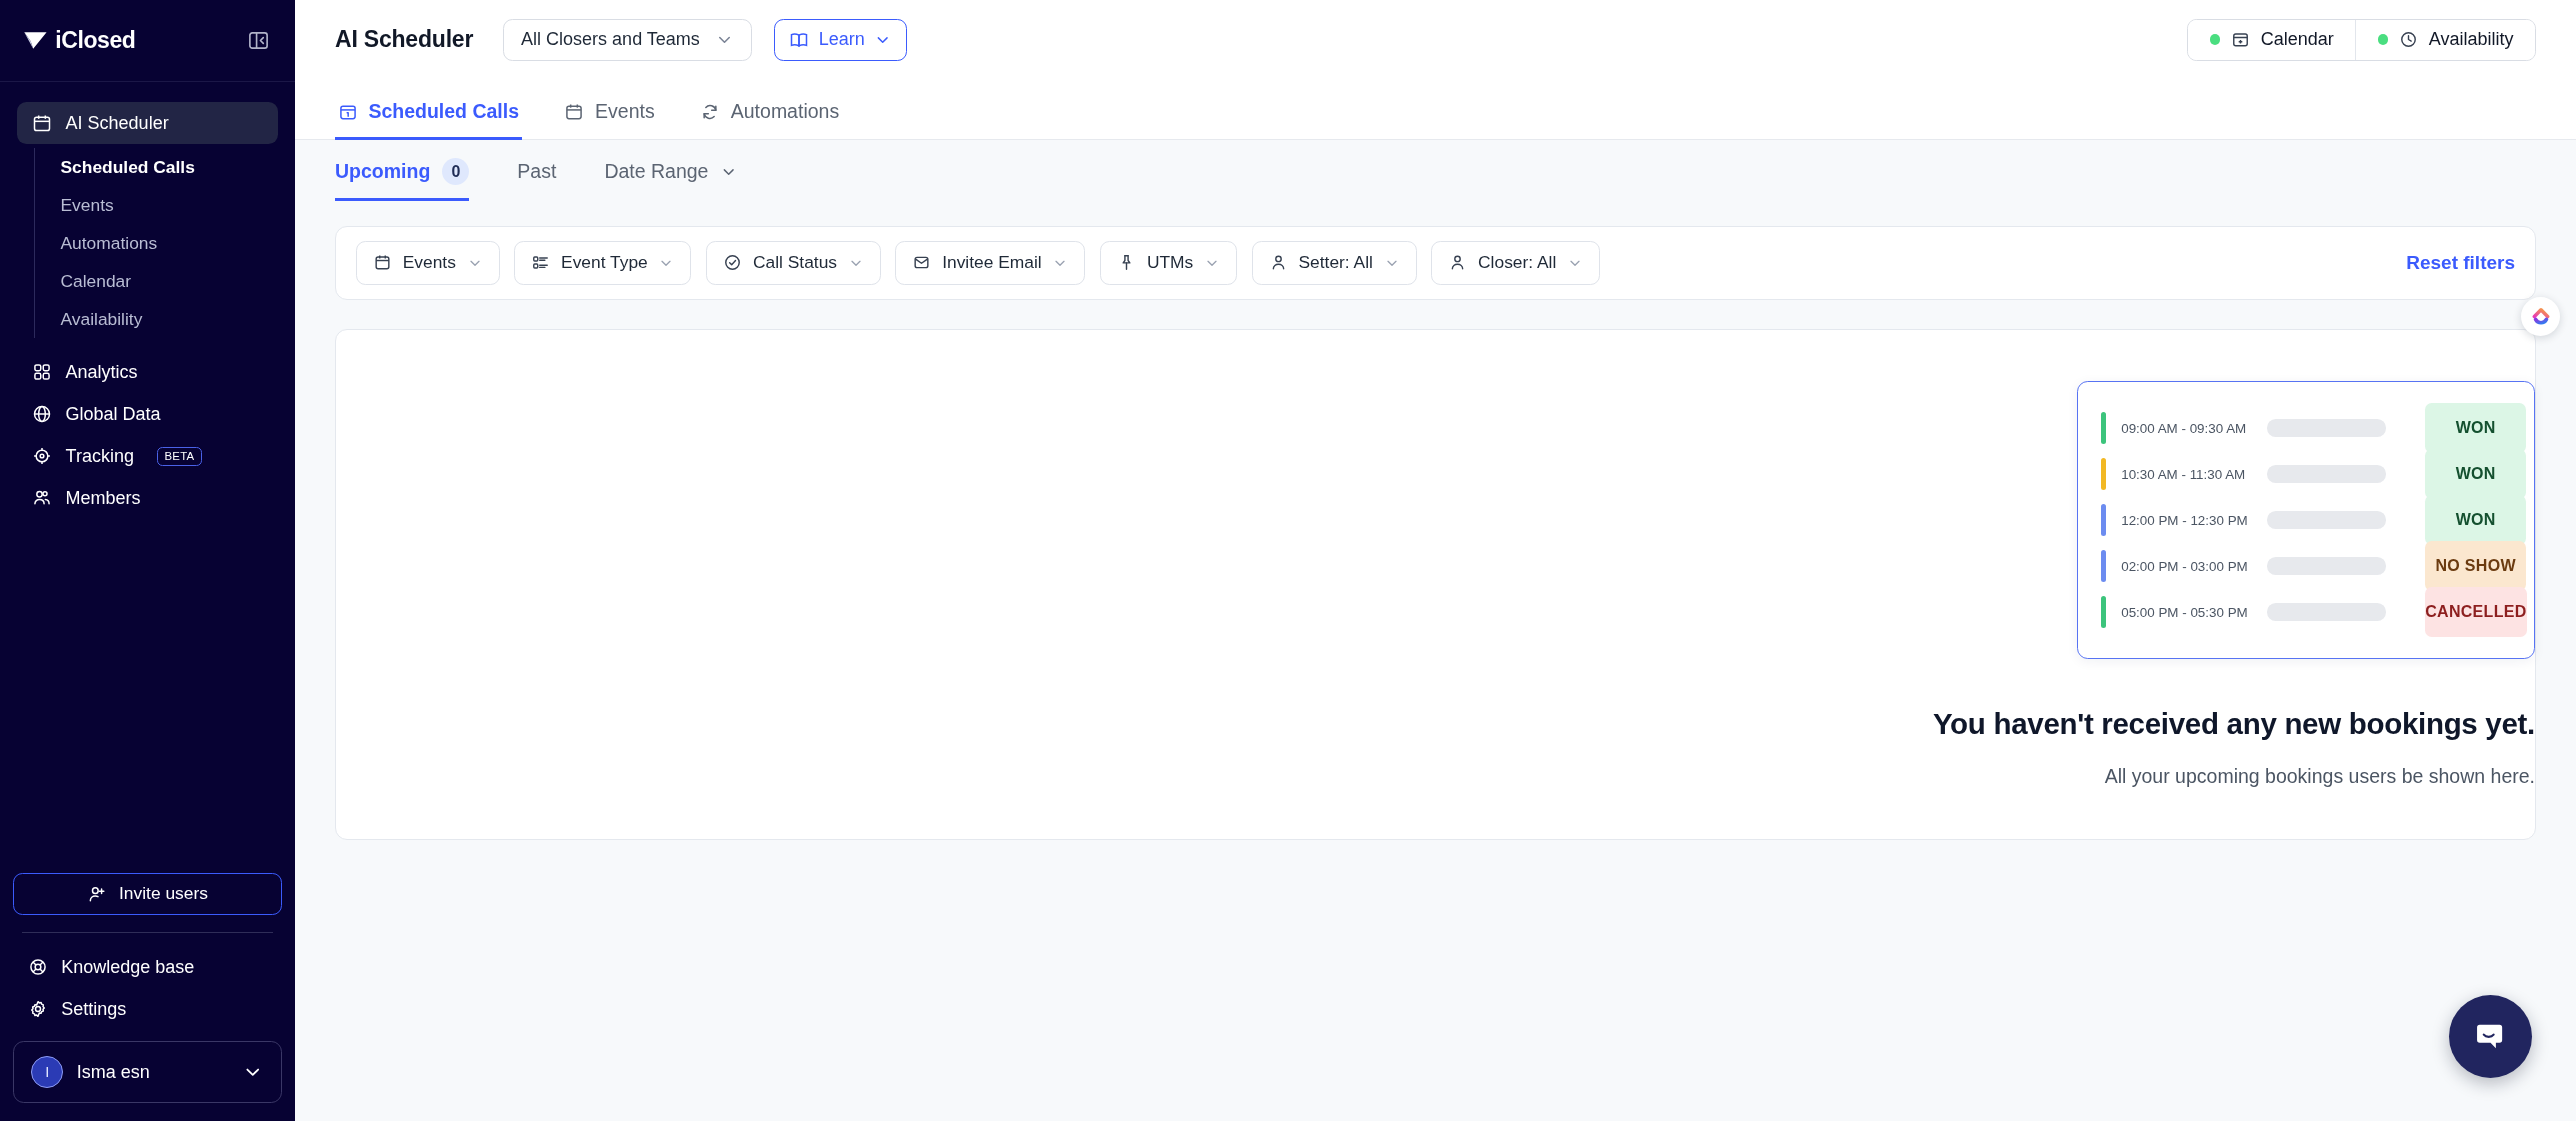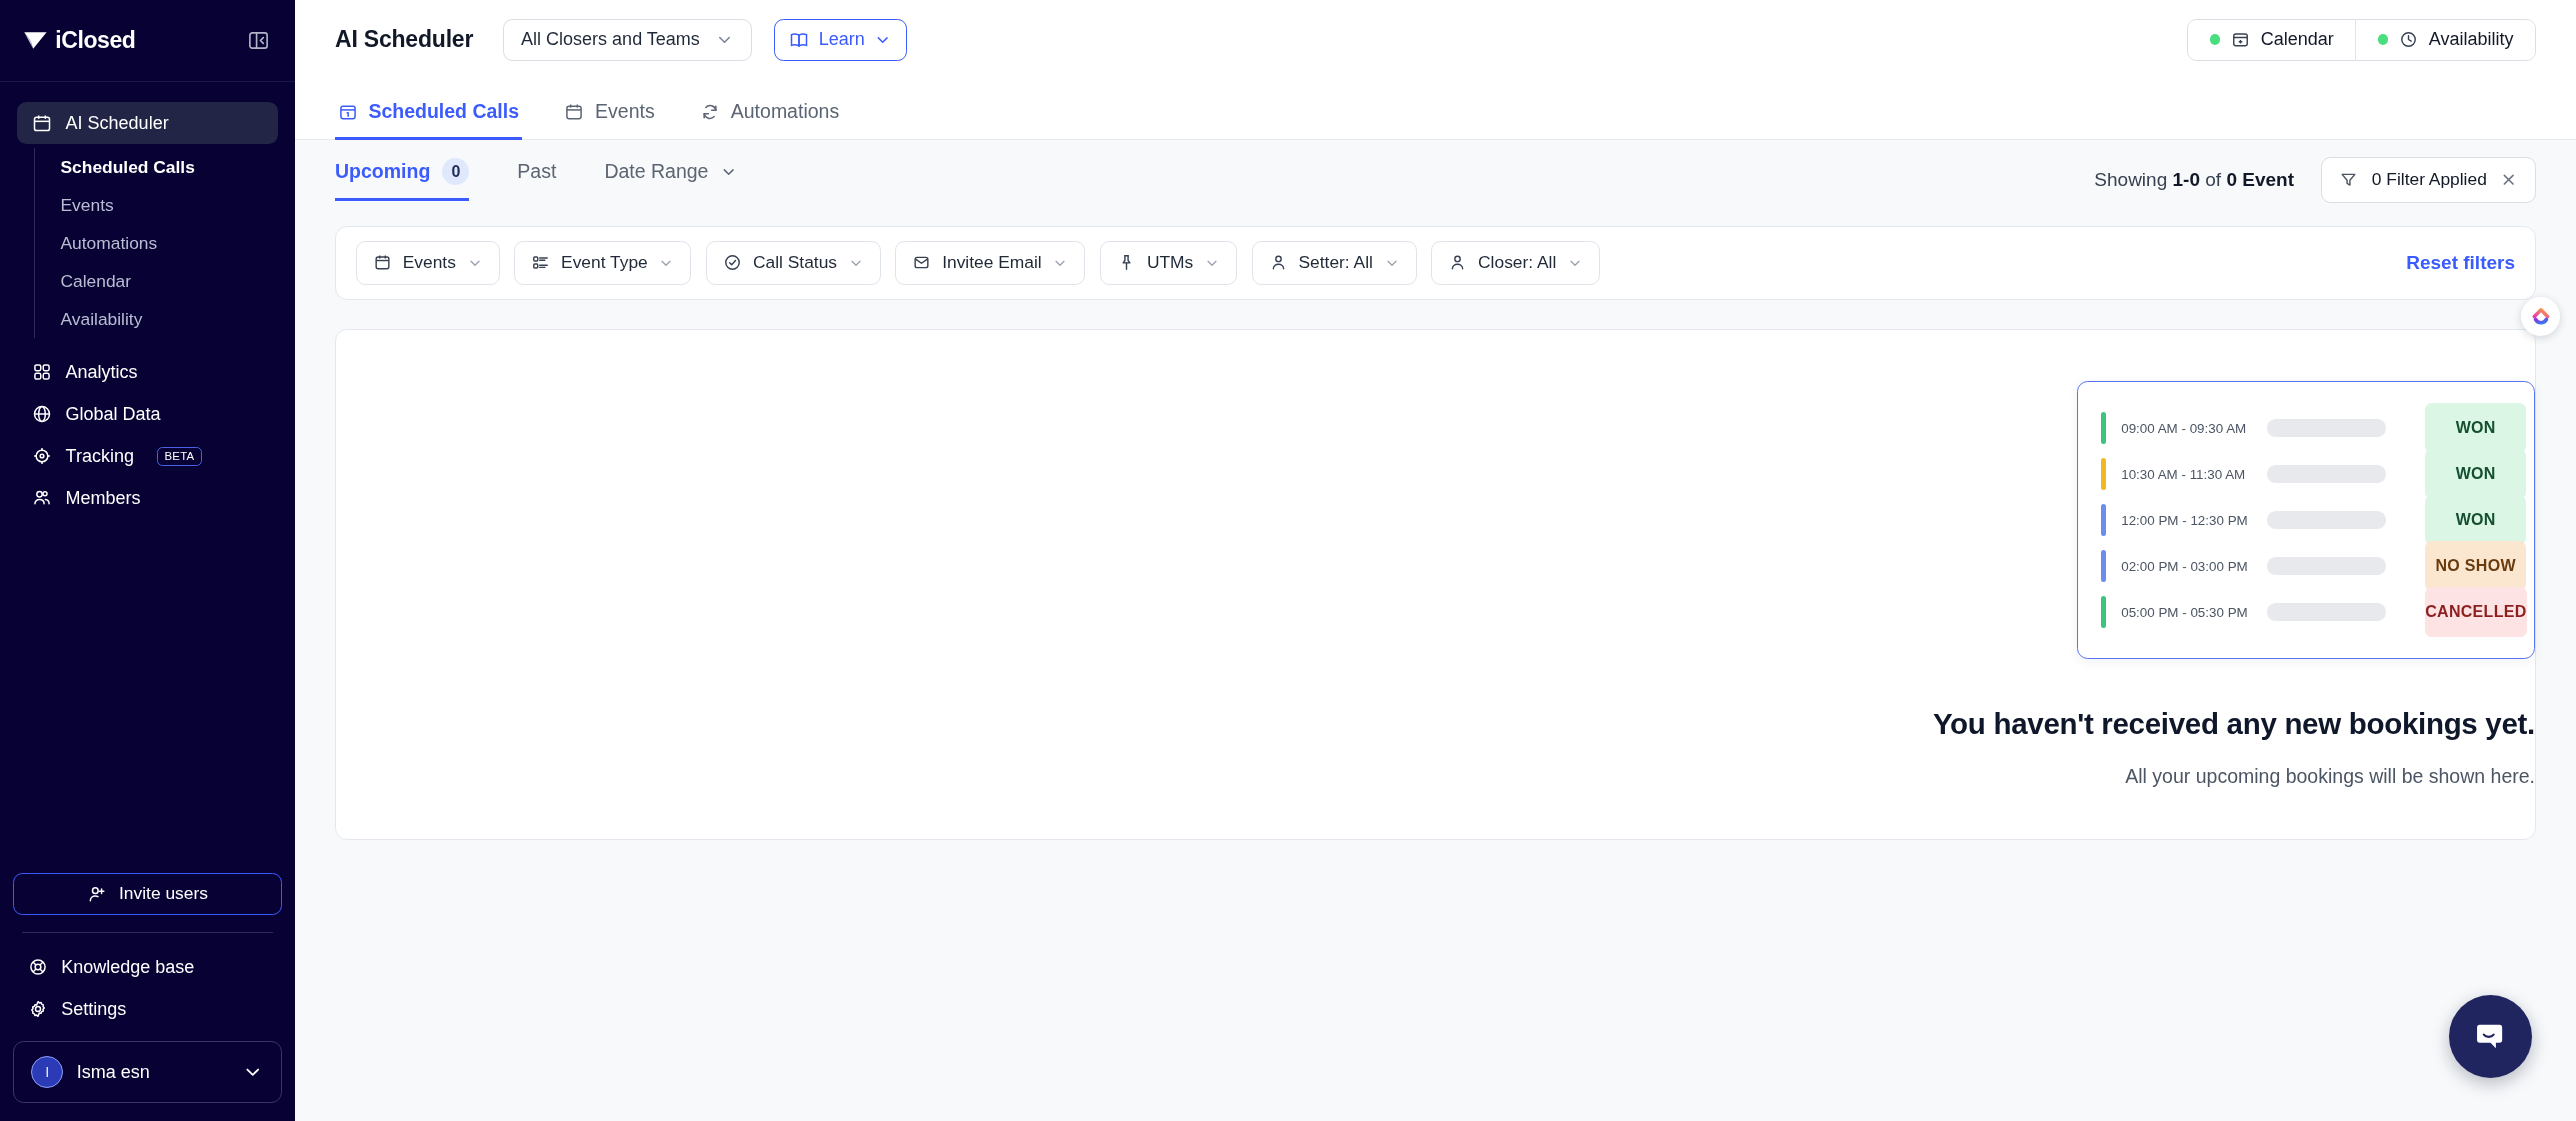--- a/index.html
+++ b/index.html
@@ -425,38 +425,20 @@
       <div class="sub-tab">
         <span>Past</span>
       </div>
       <div class="sub-tab">
         <span>Date Range</span>
         <svg width="17.4" height="17.4" viewBox="0 0 24 24" fill="none" stroke="#5b6472" stroke-width="2">
           <path d="M6 9.5 L12 15.5 L18 9.5" stroke-linecap="round" stroke-linejoin="round"></path>
         </svg>
       </div>
 
-      <div class="subrow-right">
-        <div class="showing">
-          <span>Showing</span>
-          <b>1-0</b>
-          <span>of</span>
-          <b>0 Event</b>
-        </div>
-        <div class="filter-chip">
-          <svg width="19" height="19" viewBox="0 0 24 24" fill="none" stroke="#4b5563" stroke-width="1.8">
-            <path d="M4 5.5h16l-6.2 7.4V19l-3.6-2v-4.1z" stroke-linejoin="round"></path>
-          </svg>
-          <span>0 Filter Applied</span>
-          <svg width="17.4" height="17.4" viewBox="0 0 24 24" fill="none" stroke="#6b7280" stroke-width="2.2">
-            <line x1="6" y1="6" x2="18" y2="18" stroke-linecap="round"></line>
-            <line x1="18" y1="6" x2="6" y2="18" stroke-linecap="round"></line>
-          </svg>
-        </div>
-      </div>
     </div>
 
     <div class="filters-card">
       <div class="fbtn">
         <svg width="19" height="19" viewBox="0 0 24 24" fill="none" stroke="#374151" stroke-width="1.8">
           <rect x="4" y="5" width="16" height="15" rx="2.5"></rect>
             <line x1="4" y1="9.5" x2="20" y2="9.5"></line>
           <line x1="8.5" y1="3" x2="8.5" y2="6.8"></line>
             <line x1="15.5" y1="3" x2="15.5" y2="6.8"></line>
         </svg>
@@ -572,21 +554,21 @@
 
         <div class="ill-row">
           <span class="ill-bar" style="background:#3cc47c"></span>
           <span class="ill-time">05:00 PM - 05:30 PM</span>
           <span class="ill-skel"></span>
           <span class="ill-tag tag-cancelled">CANCELLED</span>
         </div>
       </div>
 
       <div class="empty-title">You haven't received any new bookings yet.</div>
-      <div class="empty-sub">All your upcoming bookings will be shown here.</div>
+      <div class="empty-sub">All your upcoming bookings users be shown here.</div>
     </div>
 
     <div class="widget-orb">
       <svg width="24" height="24" viewBox="0 0 40 40">
         <defs>
           <linearGradient id="gtop" x1="0" y1="1" x2="1" y2="0">
             <stop offset="0" stop-color="#e83ab4"></stop>
               <stop offset="1" stop-color="#f7a23b"></stop>
           </linearGradient>
           <linearGradient id="gbot" x1="0" y1="0" x2="1" y2="1">

